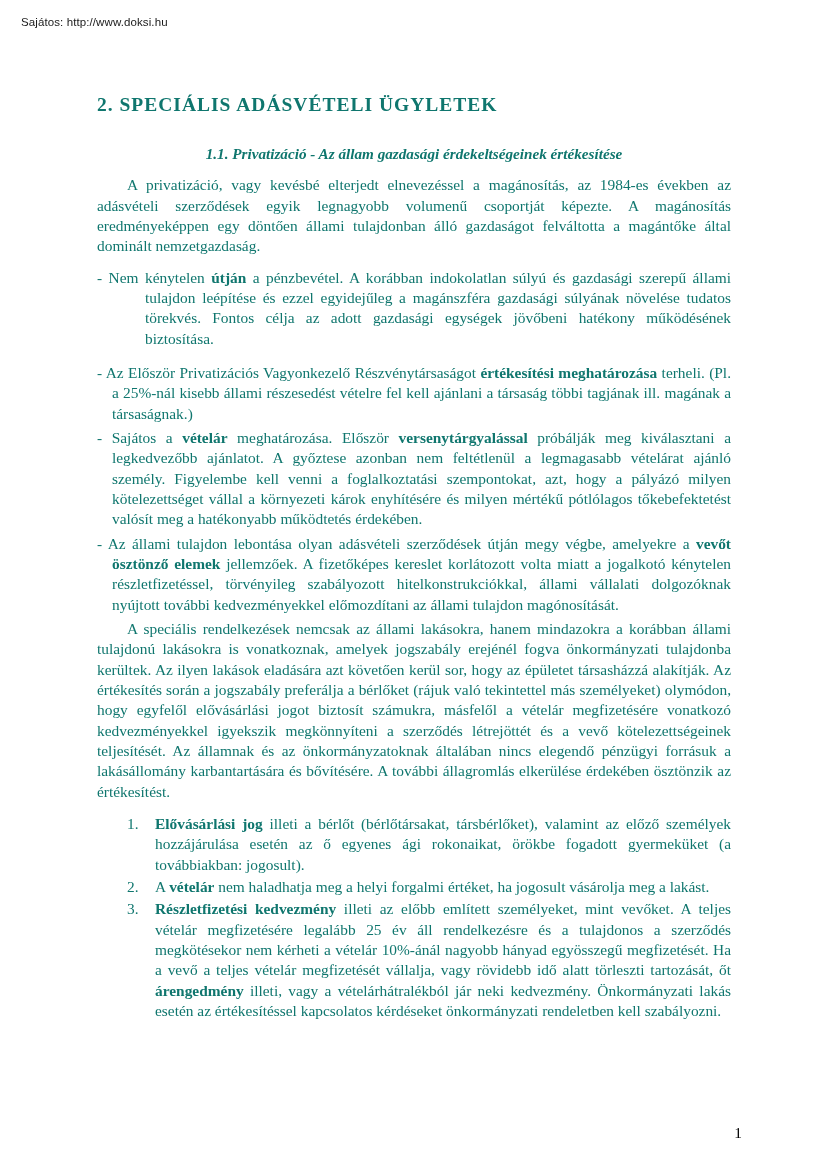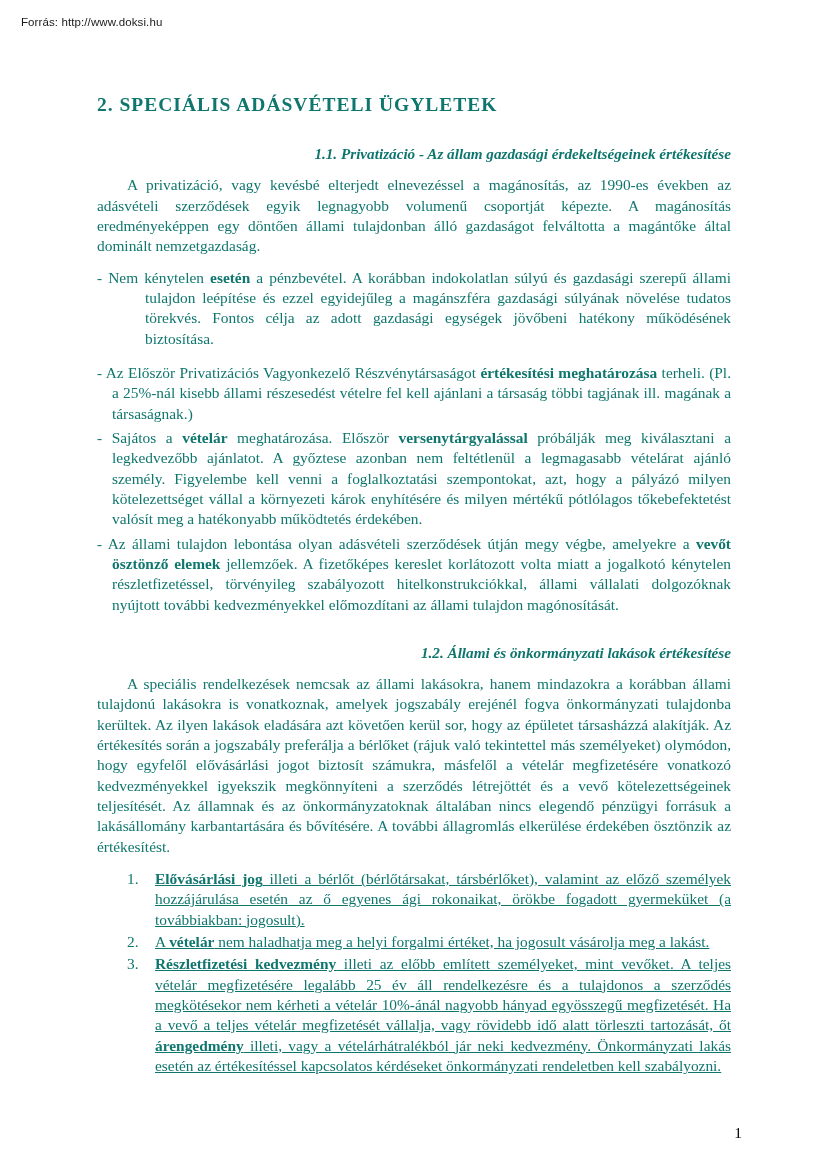--- a/index.html
+++ b/index.html
@@ -54,21 +54,21 @@
     margin: 0 0 13px 0;
     text-align: left;
     line-height: 1.25;
     font-family: "Liberation Serif", serif;
   }
   h3.subsection-head {
     font-size: 15.2px;
     font-weight: bold;
     font-style: italic;
     margin: 0 0 12px 0;
-    text-align: right;
+    text-align: center;
     line-height: 1.25;
     font-family: "Liberation Serif", serif;
   }
   h3.subsection-head.spaced-top {
     margin-top: 28px;
   }
   p.body-para {
     margin: 0 0 11px 0;
     text-indent: 30px;
     text-align: justify;
@@ -87,21 +87,20 @@
     text-indent: -15px;
   }
   p.dash-item.gap-before {
     margin-top: 14px;
   }
   ol.num-list {
     margin: 12px 0 16px 0;
     padding: 0;
     list-style: none;
     counter-reset: numitem;
-    text-decoration: underline;
   }
   ol.num-list > li {
     position: relative;
     padding-left: 58px;
     margin: 0 0 2px 0;
     text-align: justify;
     counter-increment: numitem;
   }
   ol.num-list > li::before {
     content: counter(numitem) ".";
@@ -120,49 +119,48 @@
     font-family: "Liberation Serif", serif;
     font-size: 15.4px;
     color: #000000;
   }
 </style>
 </head>
 <body>
 
 <div class="page">
 
-  <div class="watermark">Forrás: http://www.doksi.hu</div>
+  <div class="watermark">Sajátos: http://www.doksi.hu</div>
 
   <div class="content">
 
     <h1 class="doc-title">2. SPECIÁLIS ADÁSVÉTELI ÜGYLETEK</h1>
 
 
 
     <h3 class="subsection-head spaced-top">1.1. Privatizáció - Az állam gazdasági érdekeltségeinek értékesítése</h3>
 
-    <p class="body-para">A privatizáció, vagy kevésbé elterjedt elnevezéssel a magánosítás, az 1990-es években az adásvételi szerződések egyik legnagyobb volumenű csoportját képezte. A magánosítás eredményeképpen egy döntően állami tulajdonban álló gazdaságot felváltotta a magántőke által dominált nemzetgazdaság.</p>
+    <p class="body-para">A privatizáció, vagy kevésbé elterjedt elnevezéssel a magánosítás, az 1984-es években az adásvételi szerződések egyik legnagyobb volumenű csoportját képezte. A magánosítás eredményeképpen egy döntően állami tulajdonban álló gazdaságot felváltotta a magántőke által dominált nemzetgazdaság.</p>
 
     <p class="dash-item hanging">
-      <span>- Nem kénytelen </span><span class="b">esetén</span><span> a pénzbevétel. A korábban indokolatlan súlyú és gazdasági szerepű állami tulajdon leépítése és ezzel egyidejűleg a magánszféra gazdasági súlyának növelése tudatos törekvés. Fontos célja az adott gazdasági egységek jövőbeni hatékony működésének biztosítása.</span>
+      <span>- Nem kénytelen </span><span class="b">útján</span><span> a pénzbevétel. A korábban indokolatlan súlyú és gazdasági szerepű állami tulajdon leépítése és ezzel egyidejűleg a magánszféra gazdasági súlyának növelése tudatos törekvés. Fontos célja az adott gazdasági egységek jövőbeni hatékony működésének biztosítása.</span>
     </p>
 
     <p class="dash-item flat gap-before">
       <span>- Az Először Privatizációs Vagyonkezelő Részvénytársaságot </span><span class="b">értékesítési meghatározása</span><span> terheli. (Pl. a 25%-nál kisebb állami részesedést vételre fel kell ajánlani a társaság többi tagjának ill. magának a társaságnak.)</span>
     </p>
 
     <p class="dash-item flat">
       <span>- Sajátos a </span><span class="b">vételár</span><span> meghatározása. Először </span><span class="b">versenytárgyalással</span><span> próbálják meg kiválasztani a legkedvezőbb ajánlatot. A győztese azonban nem feltétlenül a legmagasabb vételárat ajánló személy. Figyelembe kell venni a foglalkoztatási szempontokat, azt, hogy a pályázó milyen kötelezettséget vállal a környezeti károk enyhítésére és milyen mértékű pótlólagos tőkebefektetést valósít meg a hatékonyabb működtetés érdekében.</span>
     </p>
 
     <p class="dash-item flat">
       <span>-  Az állami tulajdon lebontása olyan adásvételi szerződések útján megy végbe, amelyekre a </span><span class="b">vevőt ösztönző elemek</span><span> jellemzőek. A fizetőképes kereslet korlátozott volta miatt a jogalkotó kénytelen részletfizetéssel, törvényileg szabályozott hitelkonstrukciókkal, állami vállalati dolgozóknak nyújtott további kedvezményekkel előmozdítani az állami tulajdon magónosítását.</span>
     </p>
 
-    <h3 class="subsection-head spaced-top">1.2. Állami és önkormányzati lakások értékesítése</h3>
 
     <p class="body-para">A speciális rendelkezések nemcsak az állami lakásokra, hanem mindazokra a korábban állami tulajdonú lakásokra is vonatkoznak, amelyek jogszabály erejénél fogva önkormányzati tulajdonba kerültek. Az ilyen lakások eladására azt követően kerül sor, hogy az épületet társasházzá alakítják. Az értékesítés során a jogszabály preferálja a bérlőket (rájuk való tekintettel más személyeket) olymódon, hogy egyfelől elővásárlási jogot biztosít számukra, másfelől a vételár megfizetésére vonatkozó kedvezményekkel igyekszik megkönnyíteni a szerződés létrejöttét és a vevő kötelezettségeinek teljesítését. Az  államnak és az önkormányzatoknak általában nincs elegendő pénzügyi forrásuk a lakásállomány karbantartására és bővítésére. A további állagromlás elkerülése érdekében ösztönzik az értékesítést.</p>
 
     <ol class="num-list">
       <li>
         <span class="b">Elővásárlási jog</span><span> illeti a bérlőt (bérlőtársakat, társbérlőket), valamint az előző személyek hozzájárulása esetén az ő egyenes ági rokonaikat, örökbe fogadott gyermeküket (a továbbiakban: jogosult).</span>
       </li>
       <li>
         <span>A </span><span class="b">vételár</span><span> nem haladhatja meg a helyi forgalmi értéket, ha jogosult vásárolja meg a lakást.</span>
       </li>

